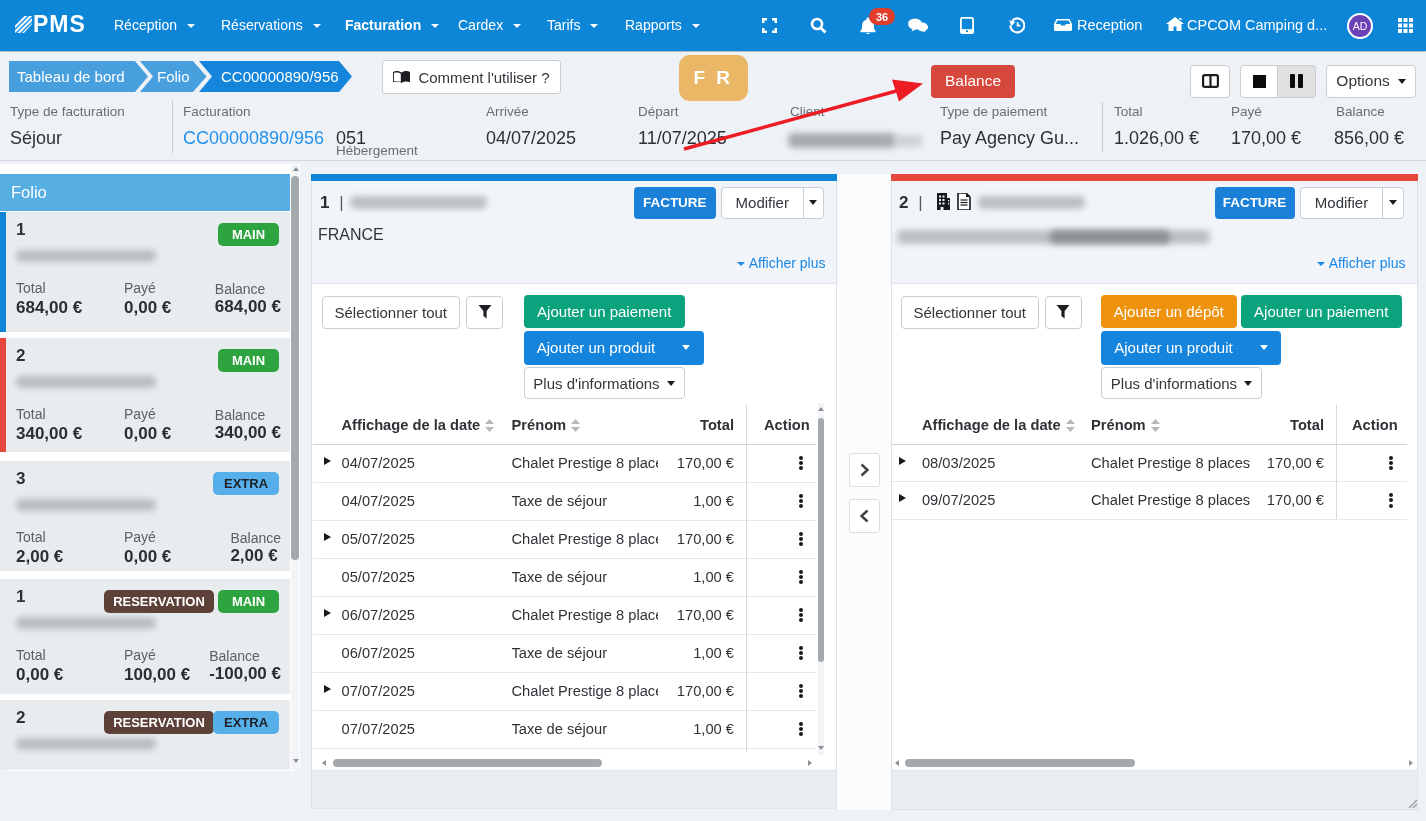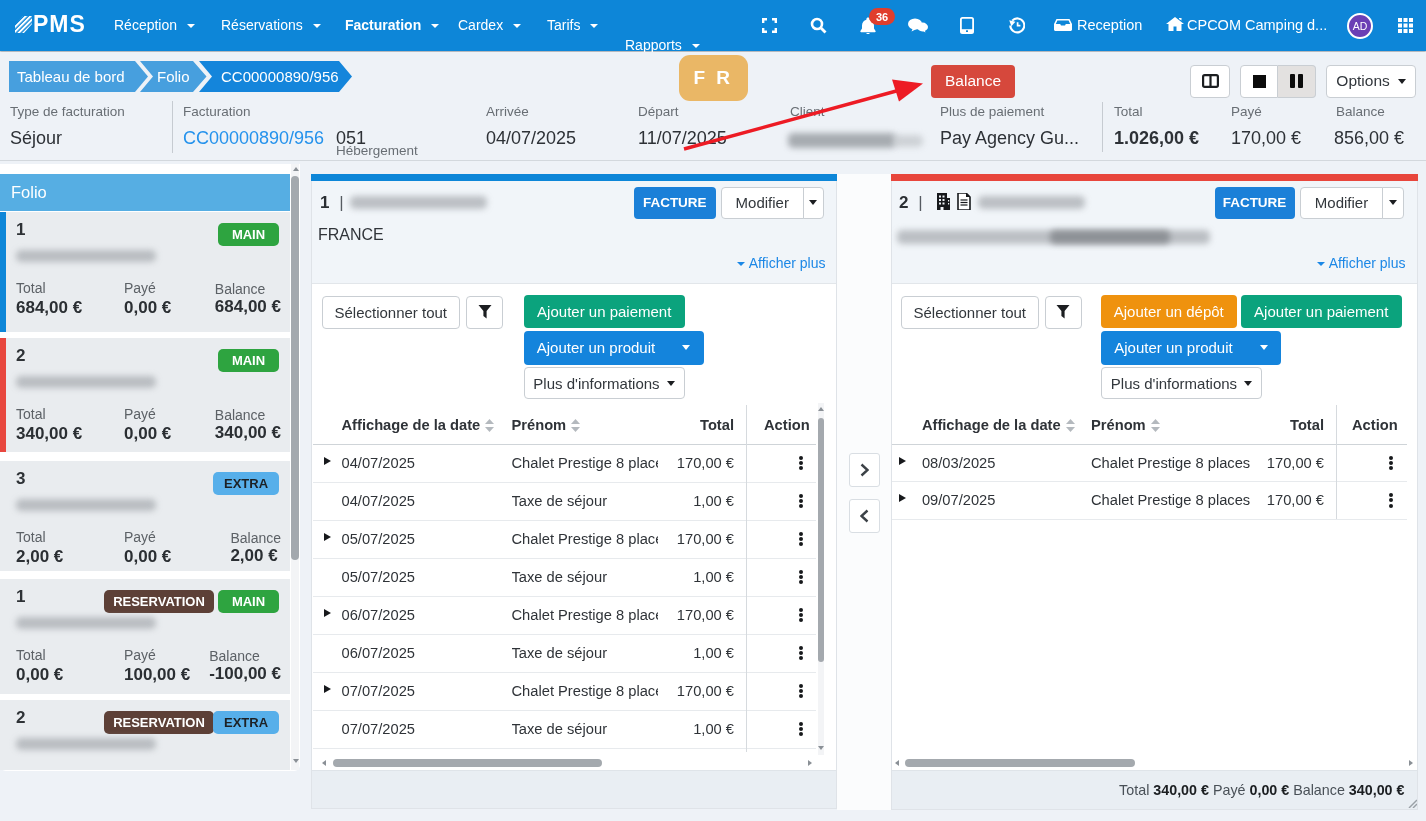--- a/index.html
+++ b/index.html
@@ -28,21 +28,21 @@
       </pattern>
     </defs>
     <polygon points="8,0 17,0 17,8 9,17 0,17 0,9" fill="url(#hstripe)"></polygon>
   </svg>
   <div class="abs" style="left:33px;top:11px;color:#fff;font-size:23px;font-weight:bold;letter-spacing:1px;">PMS</div>
   <div class="abs navtxt" style="left:114px;">Réception <span class="caret nc"></span></div>
   <div class="abs navtxt" style="left:221px;">Réservations <span class="caret nc"></span></div>
   <div class="abs navtxt" style="left:345px;font-weight:bold;">Facturation <span class="caret nc"></span></div>
   <div class="abs navtxt" style="left:458px;">Cardex <span class="caret nc"></span></div>
   <div class="abs navtxt" style="left:547px;">Tarifs <span class="caret nc"></span></div>
-  <div class="abs navtxt" style="left:625px;margin-top:20px;">Rapports <span class="caret nc"></span></div>
+  <div class="abs navtxt" style="left:625px;">Rapports <span class="caret nc"></span></div>
   <svg class="abs" style="left:762px;top:18px;" width="15" height="15" viewBox="0 0 15 15" fill="none" stroke="#fff" stroke-width="2.4">
     <path d="M1.2 5V1.2H5M10 1.2H13.8V5M13.8 10V13.8H10M5 13.8H1.2V10"></path>
   </svg>
   <svg class="abs" style="left:810px;top:17px;" width="17" height="17" viewBox="0 0 17 17" fill="none" stroke="#fff">
     <circle cx="7" cy="7" r="5" stroke-width="2.6"></circle>
     <line x1="11" y1="11" x2="15.5" y2="15.5" stroke-width="2.8"></line>
   </svg>
   <svg class="abs" style="left:860px;top:17px;" width="16" height="17" viewBox="0 0 16 17" fill="#fff">
     <path d="M8 0.5c.9 0 1.6.7 1.6 1.6v.6c2.6.7 4.4 3 4.4 5.8v3l1.6 2.5c.3.5-.1 1.2-.7 1.2H1.1c-.6 0-1-.7-.7-1.2L2 11.5v-3c0-2.8 1.8-5.1 4.4-5.8v-.6C6.4 1.2 7.1.5 8 .5z"></path>
     <path d="M6.2 16c.3.8 1 1.3 1.8 1.3s1.5-.5 1.8-1.3z"></path>
@@ -88,20 +88,26 @@
 
 <div class="abs" style="left:0;top:52px;width:1426px;height:109px;background:#eef2f7;border-bottom:1px solid #d3d8dd;box-sizing:border-box;"></div>
 <svg class="abs" style="left:0;top:61px;" width="360" height="31" viewBox="0 0 360 31">
   <polygon points="9,0 135,0 148,15.5 135,31 9,31" fill="#479fde"></polygon>
   <polygon points="140,0 193,0 206.5,15.5 193,31 140,31 153,15.5" fill="#479fde"></polygon>
   <polygon points="199,0 339,0 352,15.5 339,31 199,31 212,15.5" fill="#1485db"></polygon>
   <text x="17" y="21" font-size="15" fill="#fff" font-family="Liberation Sans,sans-serif">Tableau de bord</text>
   <text x="157" y="21" font-size="15" fill="#fff" font-family="Liberation Sans,sans-serif">Folio</text>
   <text x="221" y="21" font-size="15" fill="#fff" font-family="Liberation Sans,sans-serif">CC00000890/956</text>
 </svg>
+<div class="btn" style="left:382px;top:60px;width:179px;height:34px;border-radius:3px;font-size:15px;gap:8px;">
+  <svg width="17" height="13" viewBox="0 0 17 13" fill="#1c1e21">
+        <path d="M8.5 1.6C7.3.5 5.6 0 3.9 0 2.6 0 1.2.3 0 .9v10.4c1.2-.5 2.6-.8 3.9-.8 1.7 0 3.4.5 4.6 1.5 1.2-1 2.9-1.5 4.6-1.5 1.3 0 2.7.3 3.9.8V.9C15.8.3 14.4 0 13.1 0c-1.7 0-3.4.5-4.6 1.6z M7.8 2.7v8.1c-1.1-.6-2.5-.9-3.9-.9-1 0-2 .2-3 .4V1.8c.9-.3 2-.4 3-.4 1.5 0 2.9.5 3.9 1.3z" fill-rule="evenodd"></path>
+      </svg>
+  <span>Comment l'utiliser ?</span>
+</div>
 <div class="abs" style="left:679px;top:55px;width:68.5px;height:46px;background:#eab766;border-radius:11px;color:#fff;font-size:19px;font-weight:bold;display:flex;align-items:center;justify-content:center;letter-spacing:3px;">F R</div>
 <div class="abs" style="left:931px;top:64.5px;width:84px;height:33px;background:#d6483c;border-radius:4px;color:#fff;font-size:15.5px;display:flex;align-items:center;justify-content:center;">Balance</div>
 <div class="btn" style="left:1190px;top:64.5px;width:40px;height:33px;">
   <svg width="17" height="14" viewBox="0 0 17 14">
         <rect x="1.1" y="1.1" width="14.8" height="11.8" rx="1.6" fill="none" stroke="#1c1e21" stroke-width="2.2"></rect>
         <line x1="8.5" y1="1" x2="8.5" y2="13" stroke="#1c1e21" stroke-width="2.2"></line>
       </svg>
 </div>
 <div class="btn" style="left:1240px;top:64.5px;width:38px;height:33px;border-radius:4px 0 0 4px;">
   <div style="width:13px;height:13px;background:#0b0b0b;"></div>
@@ -112,33 +118,33 @@
 </div>
 <div class="btn" style="left:1325.8px;top:64.5px;width:90.5px;height:33px;font-size:15.5px;gap:8px;">Options <span class="caret" style="border-top-color:#1c1e21;"></span></div>
 <div class="vline" style="left:172px;top:101px;height:52px;"></div>
 <div class="vline" style="left:1102px;top:102px;height:50px;"></div>
 <div class="lbl" style="left:10px;">Type de facturation</div>
 <div class="lbl" style="left:183px;">Facturation</div>
 <div class="lbl" style="left:336px;margin-top:39px;">Hébergement</div>
 <div class="lbl" style="left:486px;">Arrivée</div>
 <div class="lbl" style="left:638px;">Départ</div>
 <div class="lbl" style="left:790px;">Client</div>
-<div class="lbl" style="left:940px;">Plus de paiement</div>
+<div class="lbl" style="left:940px;">Type de paiement</div>
 <div class="lbl" style="left:1114px;">Total</div>
 <div class="lbl" style="left:1231px;">Payé</div>
 <div class="lbl" style="left:1336px;">Balance</div>
 <div class="val" style="left:10px;">Séjour</div>
 <div class="val" style="left:183px;color:#2492ec;">CC00000890/956</div>
 <div class="val" style="left:336px;">051</div>
 <div class="val" style="left:486px;">04/07/2025</div>
 <div class="val" style="left:638px;">11/07/2025</div>
 <div class="blur" style="left:788px;top:133px;width:108px;height:15px;background:#8f9499;"></div>
 <div class="blur" style="left:893px;top:135px;width:30px;height:12px;background:#c3c7cb;"></div>
 <div class="val" style="left:940px;">Pay Agency Gu...</div>
-<div class="val" style="left:1114px;font-weight:bold;">1.026,00 €</div>
+<div class="val" style="left:1114px;">1.026,00 €</div>
 <div class="val" style="left:1231px;">170,00 €</div>
 <div class="val" style="left:1334px;">856,00 €</div>
 
 <div class="abs" style="left:0;top:163.5px;width:300px;height:607px;background:#fff;border-radius:0 0 6px 6px;"></div>
 <div class="abs" style="left:0;top:174px;width:290px;height:37px;background:#56aee3;color:#fff;font-size:16.5px;display:flex;align-items:center;padding-left:11px;box-sizing:border-box;">Folio</div>
 
 <div class="abs" style="left:0;top:212px;width:290px;height:120px;background:#e9ecef;border-left:6px solid #0d86d8;box-sizing:border-box;"></div>
 <div class="abs" style="left:16px;top:220px;font-size:17px;font-weight:bold;color:#2e3236;">1</div>
 <div class="abs" style="left:218px;top:223px;width:61px;height:22.5px;background:#2ea440;border-radius:5px;color:#fff;font-size:13px;font-weight:bold;display:flex;align-items:center;justify-content:center;">MAIN</div>
 <div class="blur" style="left:16px;top:250px;width:140px;height:12px;"></div>
@@ -414,21 +420,20 @@
         <div style="width:4px;height:4px;border-radius:50%;background:#17191c;"></div>
         <div style="width:4px;height:4px;border-radius:50%;background:#17191c;"></div>
       </div>
     </div>
 <div class="hline" style="left:891.5px;top:518.5px;width:515px;background:#e7eaed;"></div>
 <div class="vline" style="left:1336px;top:405px;height:114px;background:#d6dade;"></div>
 <div class="abs" style="left:905px;top:759px;width:230px;height:8px;background:#a4a9ae;border-radius:4px;"></div>
 <div class="abs" style="left:895px;top:760px;width:0;height:0;border-top:3px solid transparent;border-bottom:3px solid transparent;border-right:4px solid #8a9096;"></div>
 <div class="abs" style="left:1409px;top:760px;width:0;height:0;border-top:3px solid transparent;border-bottom:3px solid transparent;border-left:4px solid #8a9096;"></div>
 <div class="abs" style="left:891.5px;top:770px;width:525.5px;height:39px;background:#e9eef3;border-top:1px solid #dfe4e9;box-sizing:border-box;"></div>
-<div class="abs" style="left:891.5px;top:782px;width:513px;text-align:right;font-size:14.3px;color:#495057;">Total <b style="color:#1b1e21;">340,00 €</b> Payé <b style="color:#1b1e21;">0,00 €</b> Balance <b style="color:#1b1e21;">340,00 €</b></div>
 <svg class="abs" style="left:1406px;top:797px;" width="11" height="11" viewBox="0 0 11 11">
       <line x1="3" y1="11" x2="11" y2="3" stroke="#9aa0a6" stroke-width="1.4"></line>
       <line x1="7" y1="11" x2="11" y2="7" stroke="#9aa0a6" stroke-width="1.4"></line>
     </svg>
 
 <svg class="abs" style="left:0;top:0;pointer-events:none;" width="1426" height="821" viewBox="0 0 1426 821">
 <line x1="684" y1="149" x2="900" y2="90" stroke="#ed1b24" stroke-width="3.4"></line>
 <polygon points="923,83.5 892,79.5 899,101.5" fill="#ed1b24"></polygon>
 </svg>
 </div>

